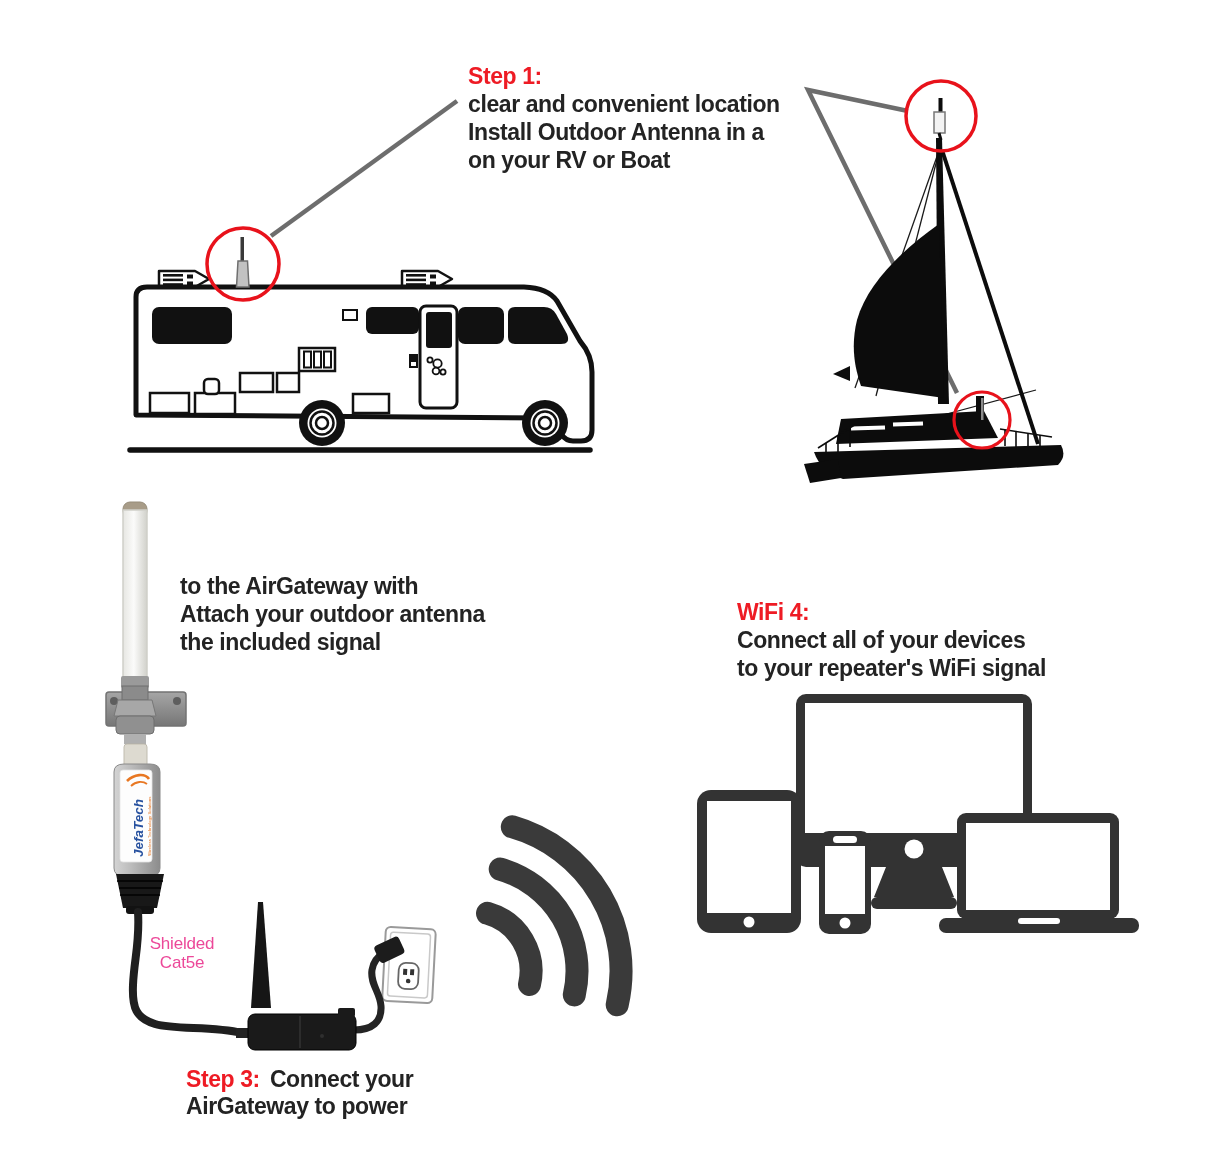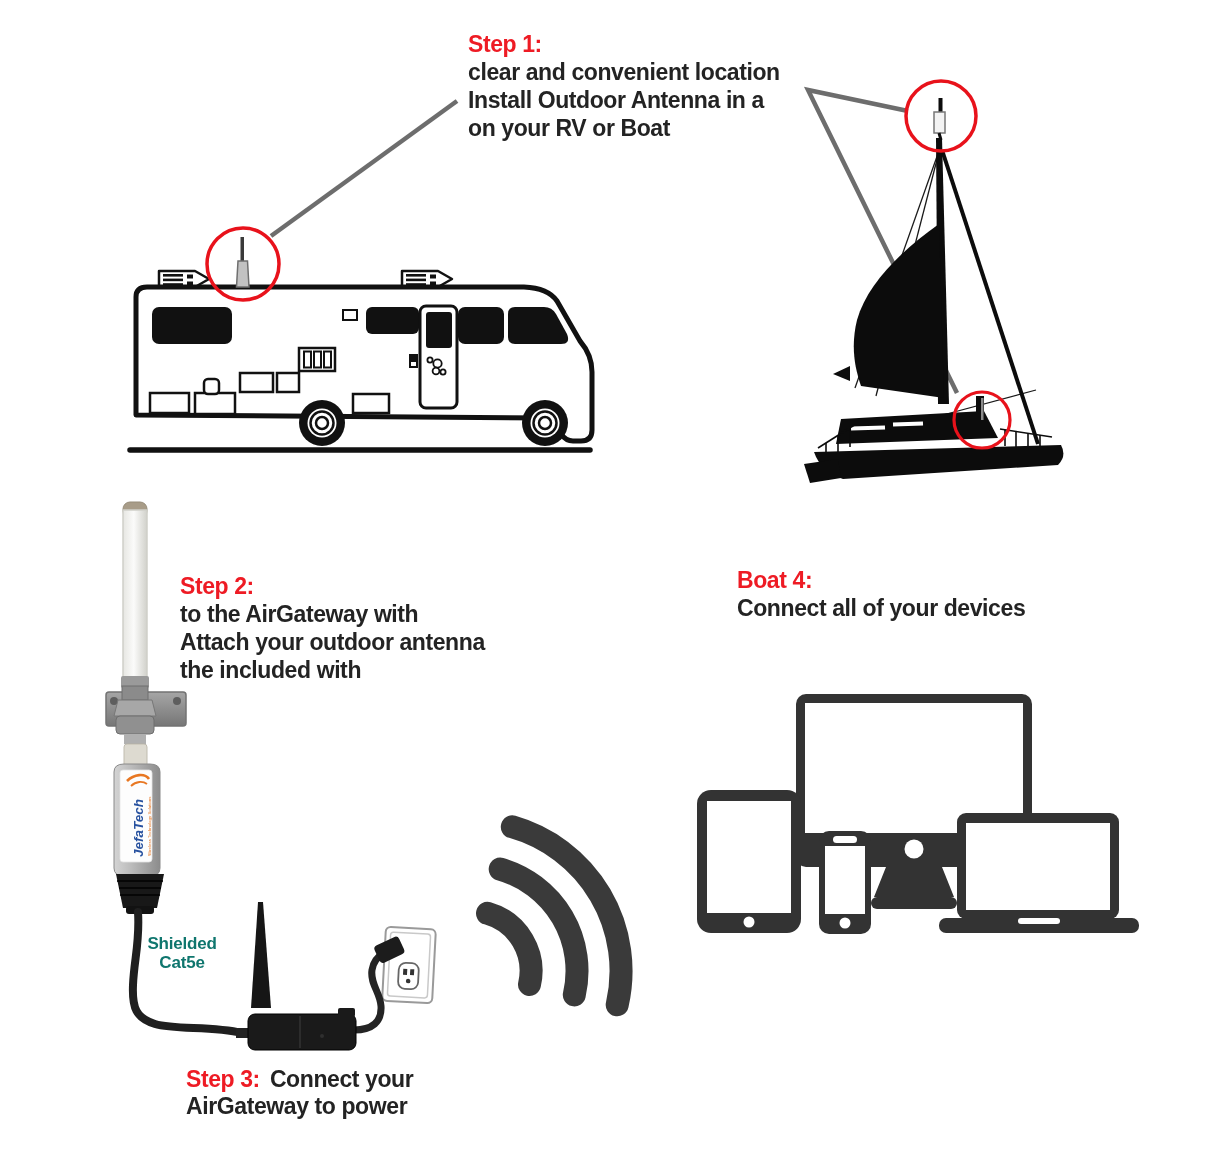--- a/index.html
+++ b/index.html
@@ -13,27 +13,27 @@
   html,body{margin:0;padding:0;background:#ffffff;}
   .canvas{
     position:relative;width:1226px;height:1162px;background:#fff;overflow:hidden;
     font-family:"Liberation Sans",sans-serif;
   }
   .art{position:absolute;left:0;top:0;}
   .step{
     position:absolute;font-weight:700;font-size:23px;line-height:28px;
     color:var(--ink);letter-spacing:-0.4px;white-space:nowrap;
   }
-  .step .red{color:var(--red);display:block;}
+  .step .red{color:var(--red);display:block;margin-top:32px;}
   .step .red.inline{display:inline;text-align:right;}
   .step .line{display:block;}
   .step3-gap{display:inline-block;width:10px;}
   .cable-label{
     position:absolute;left:139px;top:934px;width:86px;text-align:center;
-    font-weight:700;font-size:17px;line-height:19px;color:#0f766e;letter-spacing:-0.2px;
+    font-weight:400;font-size:17px;line-height:19px;color:#ec4899;letter-spacing:-0.2px;
   }
   .cable-label .line{display:block;}
 </style>
 </head>
 <body>
 
 <div class="canvas">
 
   <svg class="art" width="1226" height="1162" viewBox="0 0 1226 1162">
     <defs>
@@ -252,29 +252,29 @@
   </svg>
 
   <div class="step" style="left:468px;top:30px;">
     <span class="red">Step 1:</span>
     <span class="line">clear and convenient location</span>
     <span class="line">Install Outdoor Antenna in a</span>
     <span class="line">on your RV or Boat</span>
   </div>
 
   <div class="step" style="left:180px;top:572px;">
-    <span class="red">Step 2:</span>
     <span class="line">to the AirGateway with</span>
     <span class="line">Attach your outdoor antenna</span>
-    <span class="line">the included with</span>
+    <span class="line">the included signal</span>
   </div>
 
   <div class="step" style="left:737px;top:566px;">
-    <span class="red">Boat 4:</span>
+    <span class="red">WiFi 4:</span>
     <span class="line">Connect all of your devices</span>
+    <span class="line">to your repeater's WiFi signal</span>
   </div>
 
   <div class="step" style="left:186px;top:1066px;line-height:27px;">
     <span class="line">
       <span class="red inline">Step 3:</span><span class="step3-gap"></span><span>Connect your</span>
     </span>
     <span class="line">AirGateway to power</span>
   </div>
 
   <div class="cable-label">

